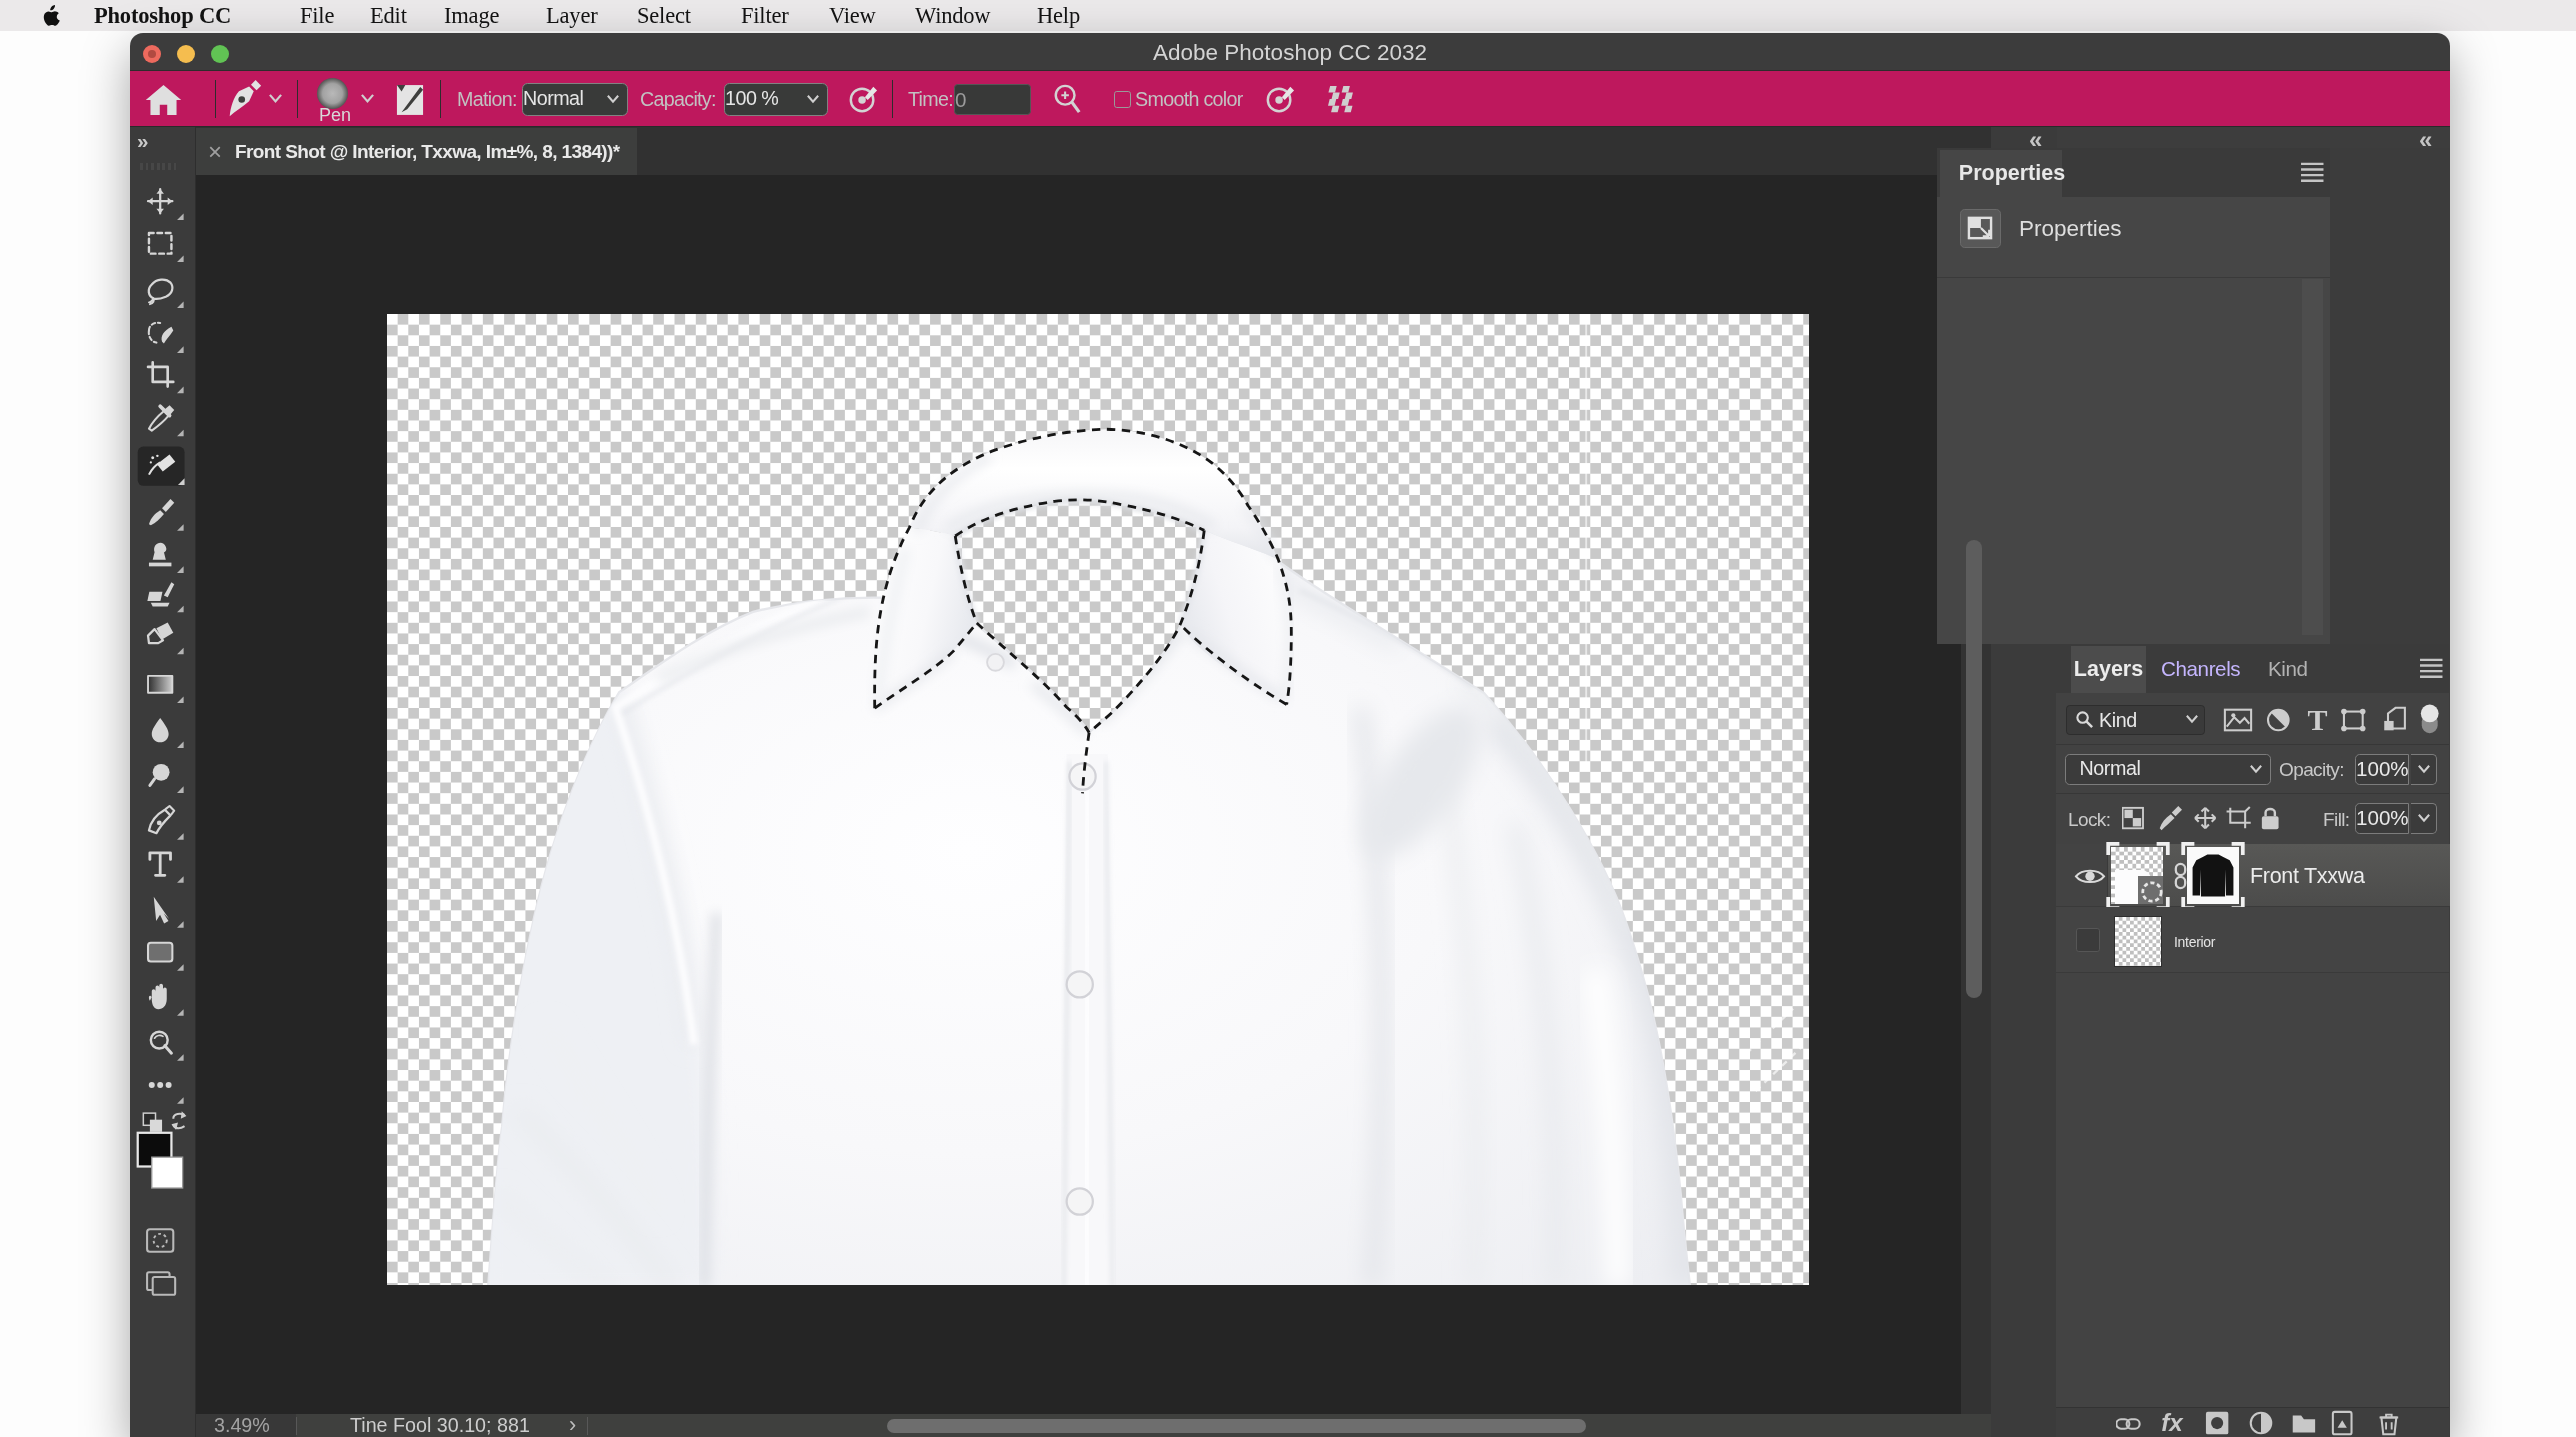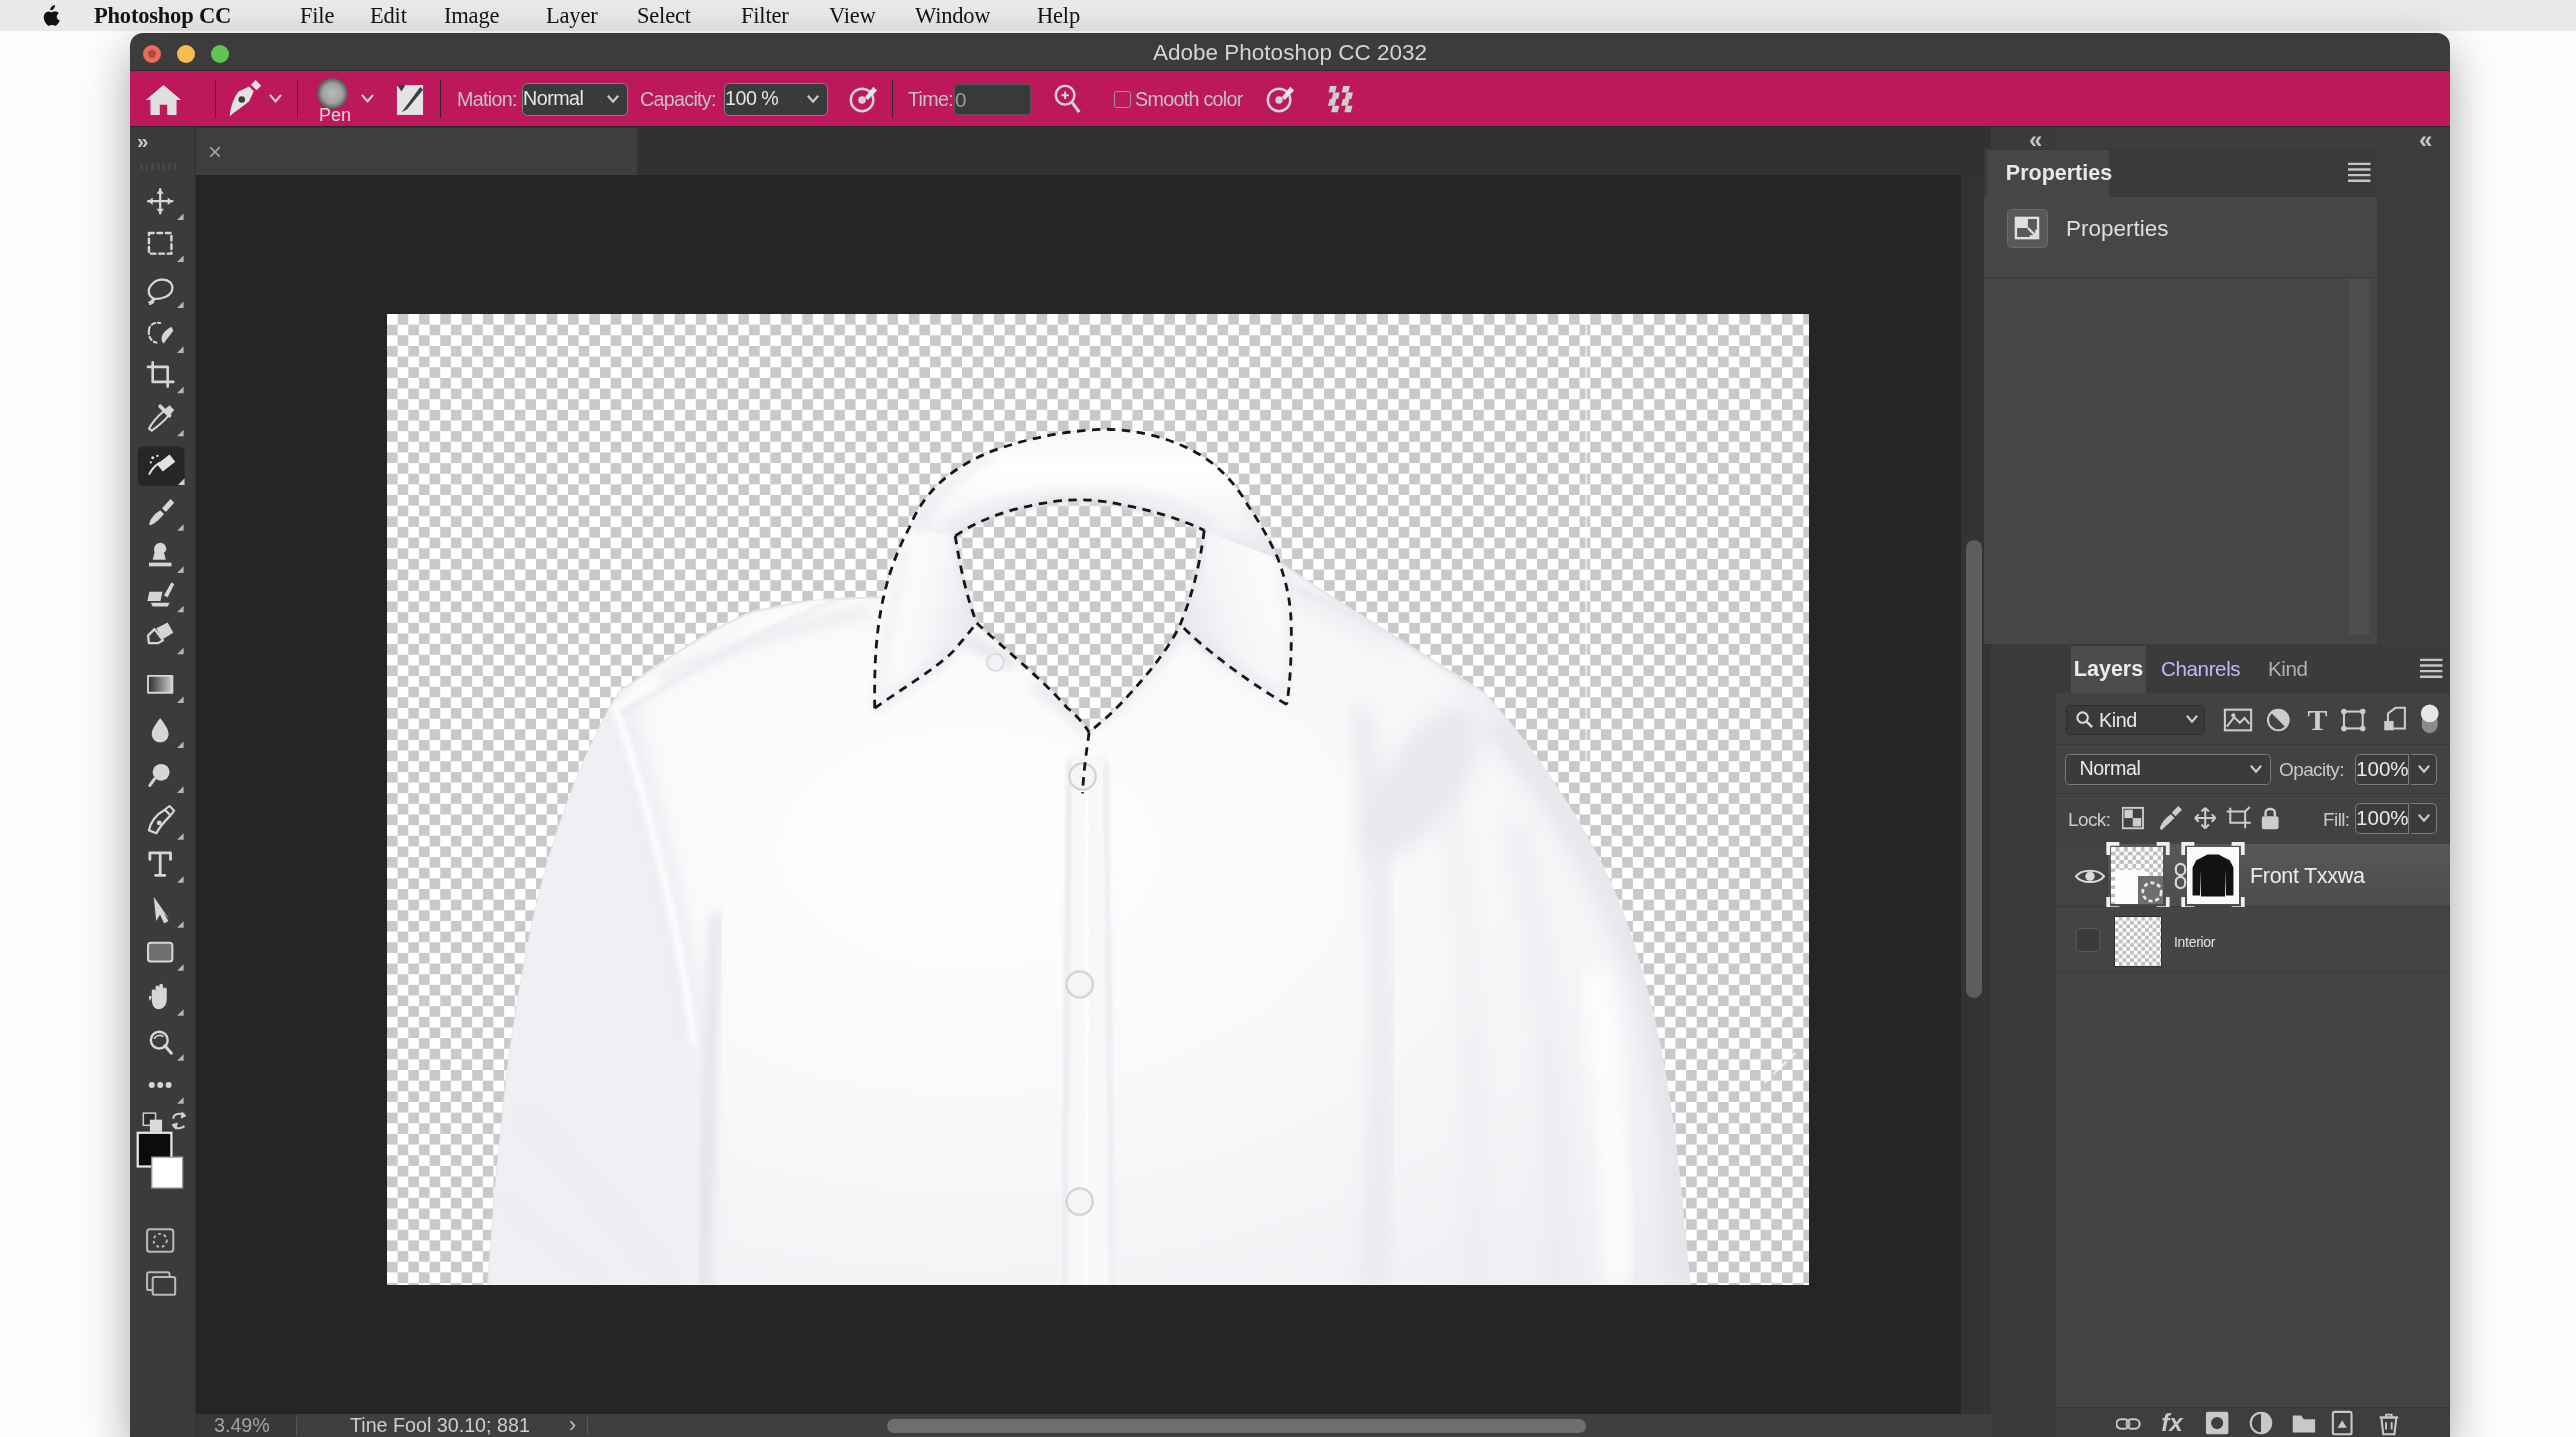--- a/index.html
+++ b/index.html
@@ -32,21 +32,21 @@
     border-right:0.9px solid #2e2e2e; }
   
   #canvas { position:absolute; left:196px; top:175px; width:1765px; height:1239px; background:#252525; }
   #sbtrack { position:absolute; left:1961px; top:175px; width:30px; height:1239px; background:#333333; }
   #artboard { position:absolute; left:387px; top:314px; width:1422px; height:971px;
     background-image:conic-gradient(#c9c9c9 25%, #ffffff 0 50%, #c9c9c9 0 75%, #ffffff 0);
     background-size:21.3px 21.3px; }
   
   #dockcol { position:absolute; left:1991px; top:127px; width:66px; height:1310px; background:#3b3b3b; }
   #rtop { position:absolute; left:1991px; top:127px; width:459px; height:20.6px; background:#3d3d3d; }
-  #props { position:absolute; left:1984px; top:148px; width:393px; height:496px; background:#464646; }
+  #props { position:absolute; left:1937px; top:148px; width:393px; height:496px; background:#464646; }
   #layers { position:absolute; left:2056px; top:644px; width:393px; height:794px; background:#434343; }
   
   #status { position:absolute; left:196px; top:1414px; width:1795px; height:23.4px; background:#3f403e;
     color:#cfcfcf; font-size:19.7px; line-height:23.4px; }
 </style>
 </head>
 <body>
 <div id="menubar">
   <svg style="position:absolute;left:39px;top:4.7px" width="21.5" height="22.5" viewBox="0 0 23 24">
     <path fill="#111" d="M15.8 3.9c.9-1.1 1.5-2.6 1.3-3.9-1.3.1-2.8.9-3.7 1.9-.8.9-1.6 2.5-1.4 3.8 1.5.1 2.9-.7 3.8-1.8zM19 12.7c0-2.6 2.1-3.8 2.2-3.9-1.2-1.8-3.1-2-3.7-2-1.6-.2-3.1.9-3.9.9-.8 0-2-.9-3.4-.9-1.7 0-3.3 1-4.2 2.6-1.8 3.1-.5 7.7 1.3 10.2.9 1.2 1.9 2.6 3.3 2.5 1.3-.1 1.8-.8 3.4-.8 1.6 0 2 .8 3.4.8 1.4 0 2.3-1.2 3.2-2.5.7-1 1.3-2.2 1.6-3.1-2.6-1-3.2-2.9-3.2-3.8z"></path>
@@ -142,20 +142,21 @@
       <rect x="11" y="16" width="7" height="7" transform="skewX(-14)"></rect>
         <rect x="25" y="16" width="7" height="7" transform="skewX(-14)"></rect>
       <rect x="16" y="23" width="7" height="7" transform="skewX(-14)"></rect>
         <rect x="30" y="23" width="7" height="7" transform="skewX(-14)"></rect>
     </g>
   </svg>
 </div>
 <div id="tabrow"></div>
 <div id="tab">
     <span style="position:absolute;left:12px;top:0;color:#9f9f9f;font-weight:400;font-size:24px">×</span>
+    <span style="position:absolute;left:39px;top:0">Front Shot @ Interior, Txxwa, Im±%, 8, 1384))*</span>
   </div>
 <div id="tools"></div>
 <div style="position:absolute;left:137px;top:129px;color:#c9c9c9;font-size:20.6px;font-weight:bold;letter-spacing:-1.9px">»</div>
 <div style="position:absolute;left:140px;top:163px;width:37px;height:6.6px;background:repeating-linear-gradient(90deg,#474747 0 2.8px,#3a3a3a 2.8px 5.6px)"></div>
 <svg id="toolsvg" style="position:absolute;left:130px;top:175px" width="66" height="1263" viewBox="0 0 70 1349">
   <g stroke="#d6d6d6" fill="none" stroke-width="2.4" stroke-linecap="round" stroke-linejoin="round">
 
     <g transform="translate(32,28)">
       <path d="M0 -13 L0 13 M-13 0 L13 0"></path>
       <path d="M0 -13 L-4 -8 L4 -8 Z M0 13 L-4 8 L4 8 Z M-13 0 L-8 -4 L-8 4 Z M13 0 L8 -4 L8 4 Z" fill="#d6d6d6" stroke="none"></path>

